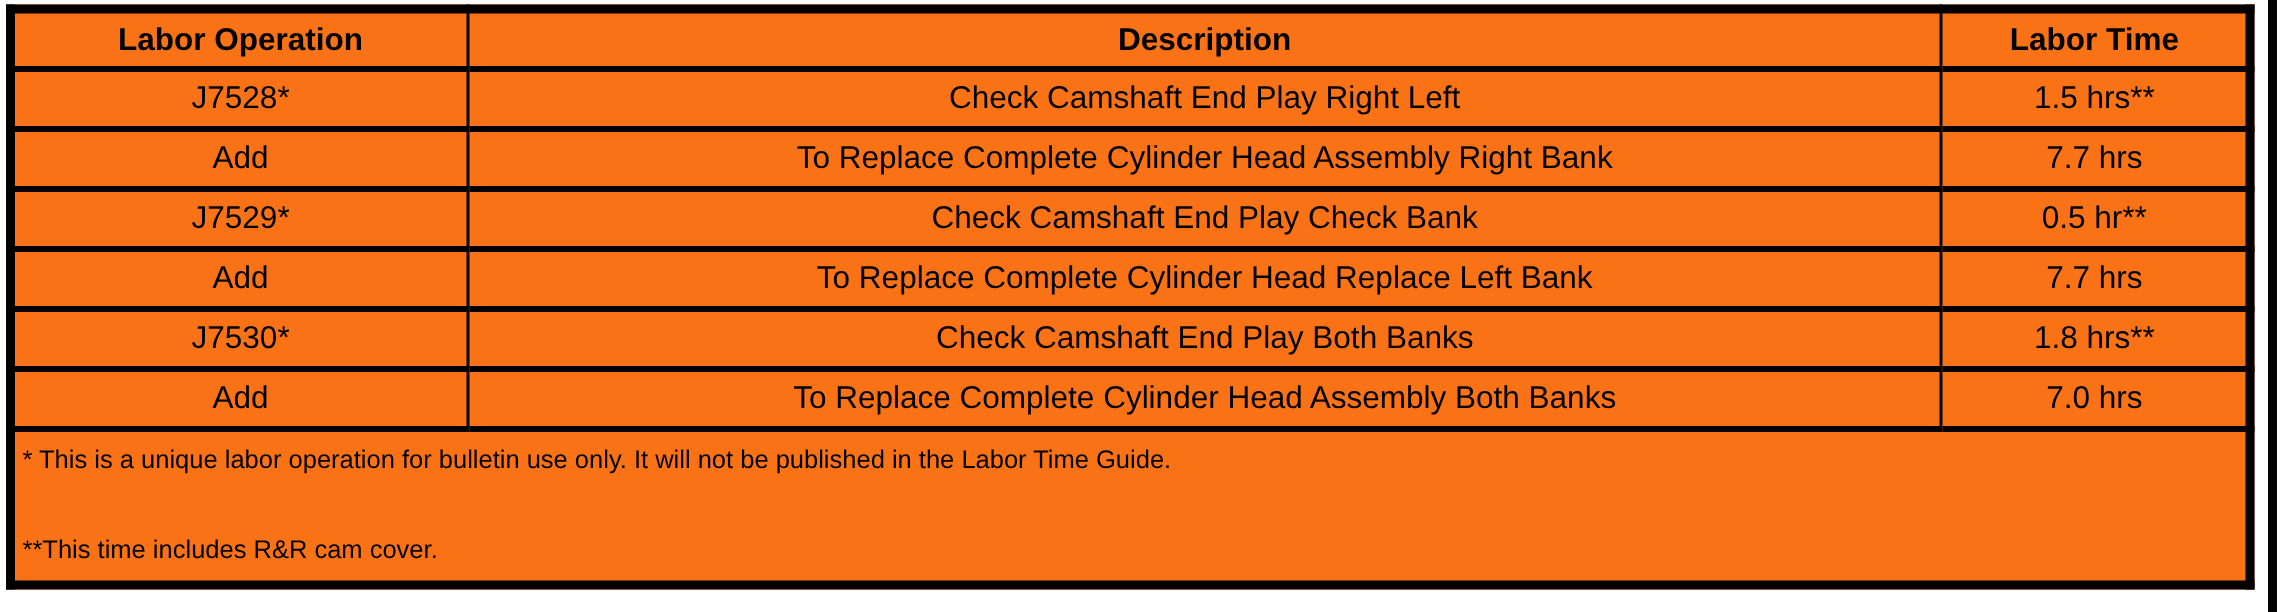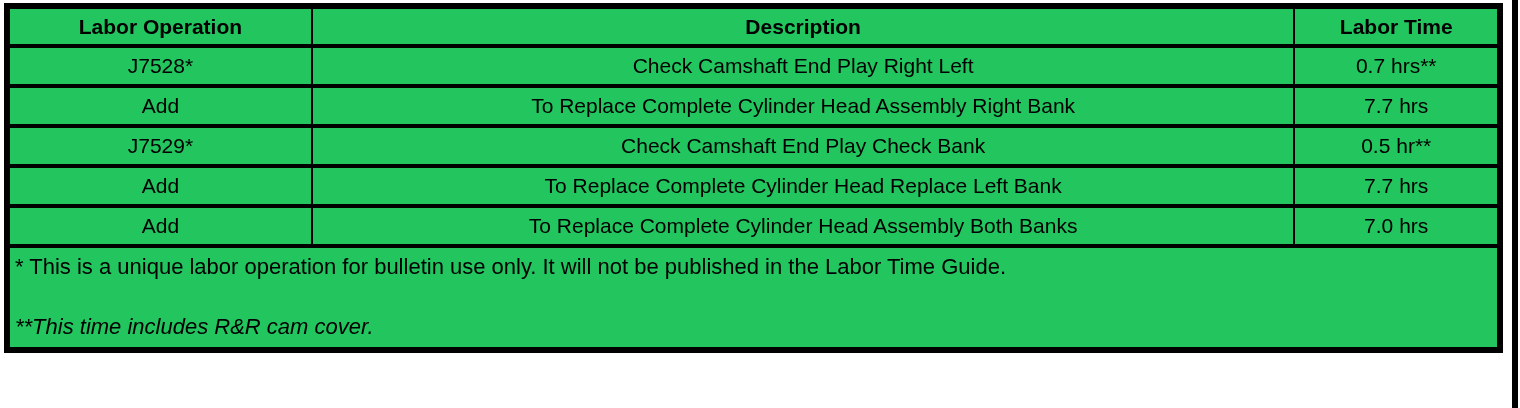--- a/index.html
+++ b/index.html
@@ -17,21 +17,21 @@
     color: #000000;
   }
   table.labor-table {
     position: absolute;
     left: 4px;
     top: 3px;
     width: 1499px;
     border-collapse: collapse;
     table-layout: fixed;
     border: 6px solid #000000;
-    background: #22c55e;
+    background: #f97316;
   }
   col.col-op   { width: 304px; }
   col.col-desc { width: 980px; }
   col.col-time { width: 205px; }
   th, td {
     border: 2px solid #000000;
     border-top-width: 4px;
     border-bottom-width: 4px;
     padding: 0;
     text-align: center;
@@ -51,26 +51,25 @@
   }
   tr.footnote-row td {
     height: 100px;
     text-align: left;
     vertical-align: top;
     white-space: normal;
     padding: 7px 10px 8px 5px;
   }
   .footnote-line {
     margin: 0;
-    font-size: 22px;
+    font-size: 17px;
     line-height: 24px;
   }
   .footnote-line + .footnote-line {
     margin-top: 36px;
-    font-style: italic;
   }
   .page-edge-line {
     position: absolute;
     top: 0;
     right: 2px;
     width: 6px;
     height: 408px;
     background: #000000;
   }
 </style>
@@ -87,36 +86,41 @@
     <tr>
       <th>Labor Operation</th>
       <th>Description</th>
       <th>Labor Time</th>
     </tr>
   </thead>
   <tbody>
     <tr>
       <td>J7528*</td>
       <td>Check Camshaft End Play Right Left</td>
-      <td>0.7 hrs**</td>
+      <td>1.5 hrs**</td>
     </tr>
     <tr>
       <td>Add</td>
       <td>To Replace Complete Cylinder Head Assembly Right Bank</td>
       <td>7.7 hrs</td>
     </tr>
     <tr>
       <td>J7529*</td>
       <td>Check Camshaft End Play Check Bank</td>
       <td>0.5 hr**</td>
     </tr>
     <tr>
       <td>Add</td>
       <td>To Replace Complete Cylinder Head Replace Left Bank</td>
       <td>7.7 hrs</td>
+    </tr>
+    <tr>
+      <td>J7530*</td>
+      <td>Check Camshaft End Play Both Banks</td>
+      <td>1.8 hrs**</td>
     </tr>
     <tr>
       <td>Add</td>
       <td>To Replace Complete Cylinder Head Assembly Both Banks</td>
       <td>7.0 hrs</td>
     </tr>
     <tr class="footnote-row">
       <td colspan="3">
         <p class="footnote-line">* This is a unique labor operation for bulletin use only. It will not be published in the Labor Time Guide.</p>
         <p class="footnote-line">**This time includes R&amp;R cam cover.</p>

